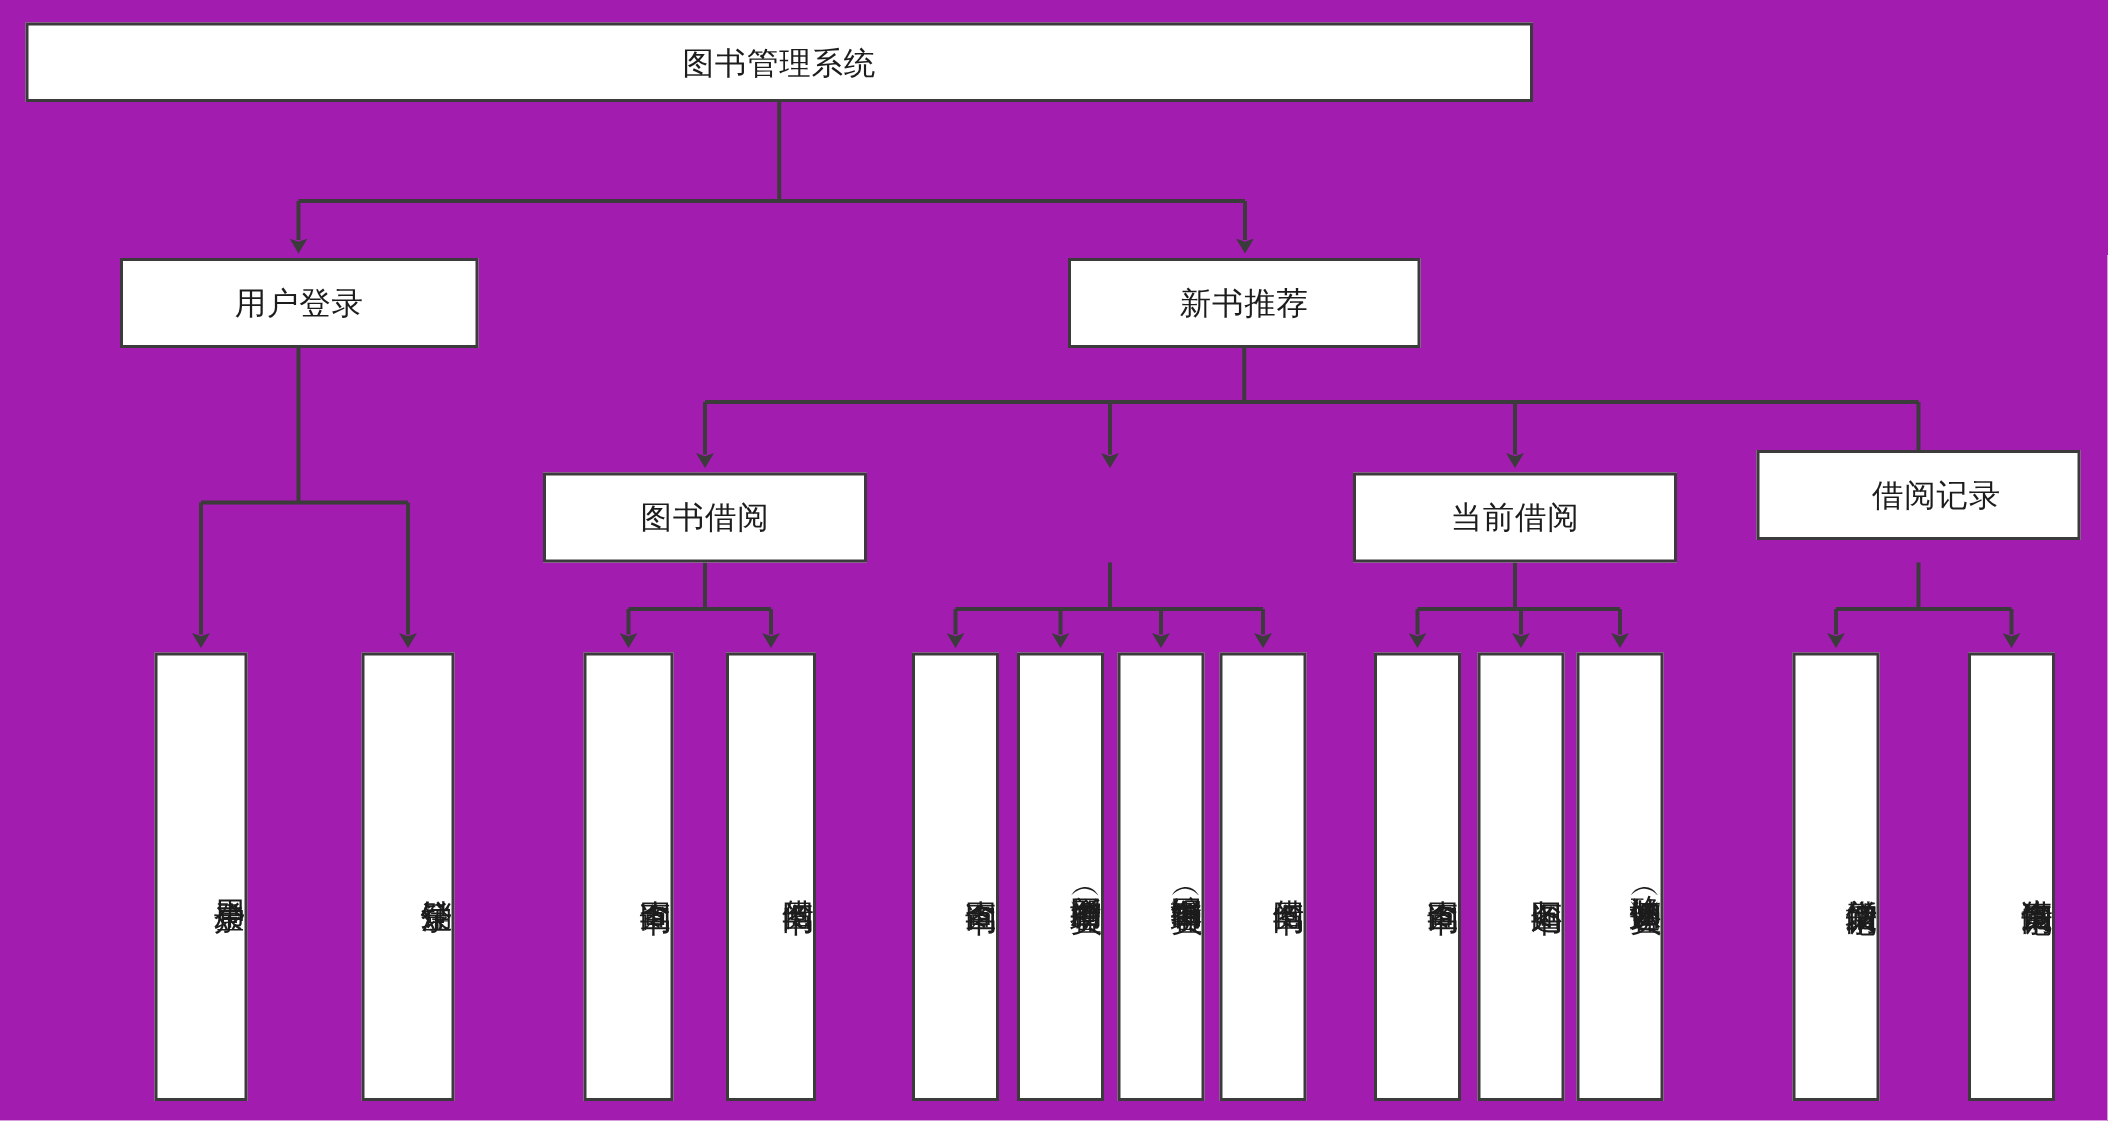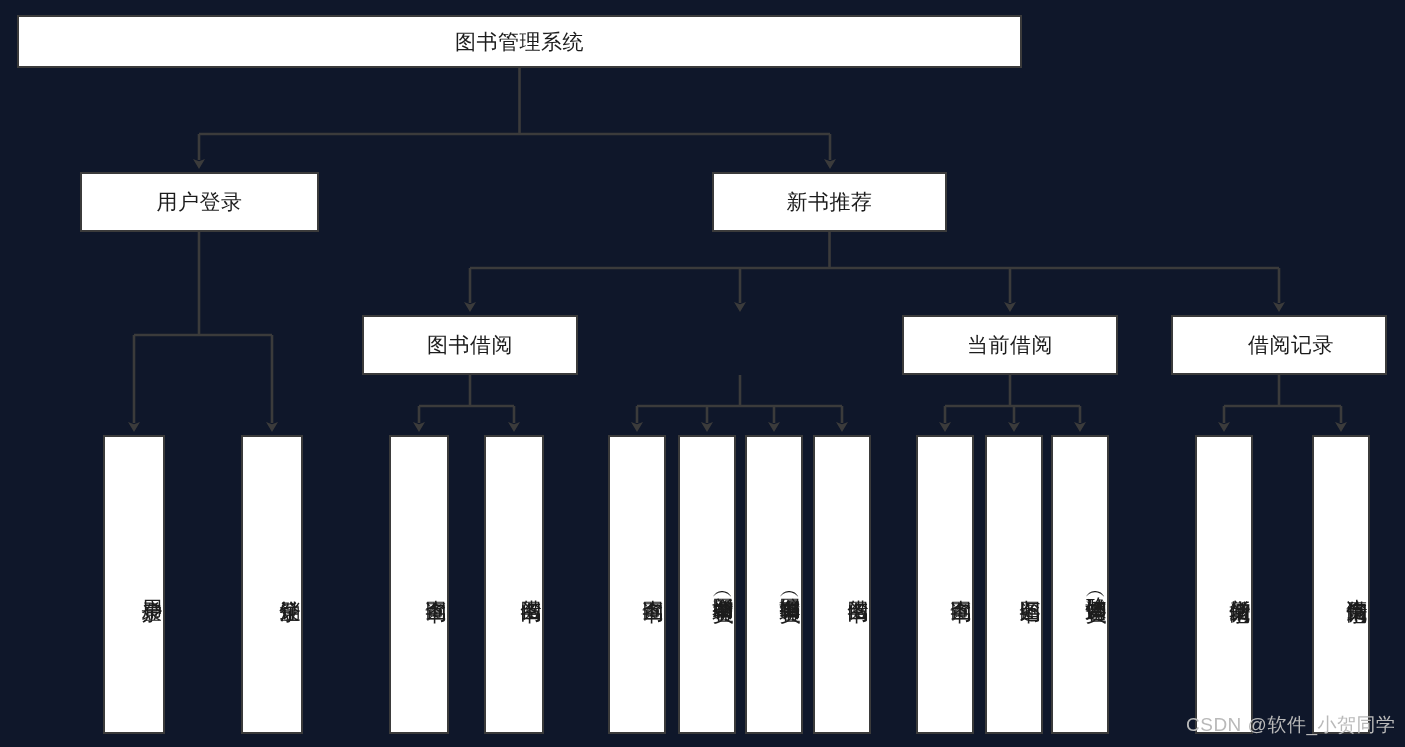--- a/index.html
+++ b/index.html
@@ -7,21 +7,21 @@
     padding: 0;
     background: #ffffff;
   }
   body {
     font-family: "Liberation Sans", "DejaVu Sans", sans-serif;
   }
   #canvas {
     position: relative;
     width: 1405px;
     height: 747px;
-    background: #0f172a;
+    background: #a21caf;
     overflow: hidden;
   }
   svg.connectors {
     position: absolute;
     left: 0;
     top: 0;
     width: 1405px;
     height: 747px;
     pointer-events: none;
   }
@@ -128,21 +128,21 @@
   <div class="node node-h" style="left:712px; top:172px; width:235px; height:60px;">
     <span>新书推荐</span>
   </div>
 
   <div class="node node-h" style="left:362px; top:315px; width:216px; height:60px;">
     <span>图书借阅</span>
   </div>
   <div class="node node-h" style="left:902px; top:315px; width:216px; height:60px;">
     <span>当前借阅</span>
   </div>
-  <div class="node node-h" style="left:1171px; top:315px; width:216px; height:60px;padding-left:24px;">
+  <div class="node node-h" style="left:1171px; top:300px; width:216px; height:60px;padding-left:24px;">
     <span>借阅记录</span>
   </div>
 
   <div class="node node-v" style="left:103px; top:435px; width:62px; height:299px;">
     <span>用户登录</span>
   </div>
   <div class="node node-v" style="left:241px; top:435px; width:62px; height:299px;">
     <span>注销登录</span>
   </div>
   <div class="node node-v" style="left:389px; top:435px; width:60px; height:299px;">
@@ -172,15 +172,14 @@
   <div class="node node-v" style="left:1051px; top:435px; width:58px; height:299px;">
     <span>确认归还（管理员）</span>
   </div>
   <div class="node node-v" style="left:1195px; top:435px; width:58px; height:299px;">
     <span>新增借阅记录</span>
   </div>
   <div class="node node-v" style="left:1312px; top:435px; width:58px; height:299px;">
     <span>查询借阅记录</span>
   </div>
 
-  <div class="watermark">CSDN @软件_小贺同学</div>
 
 </div>
 
 </body></html>

